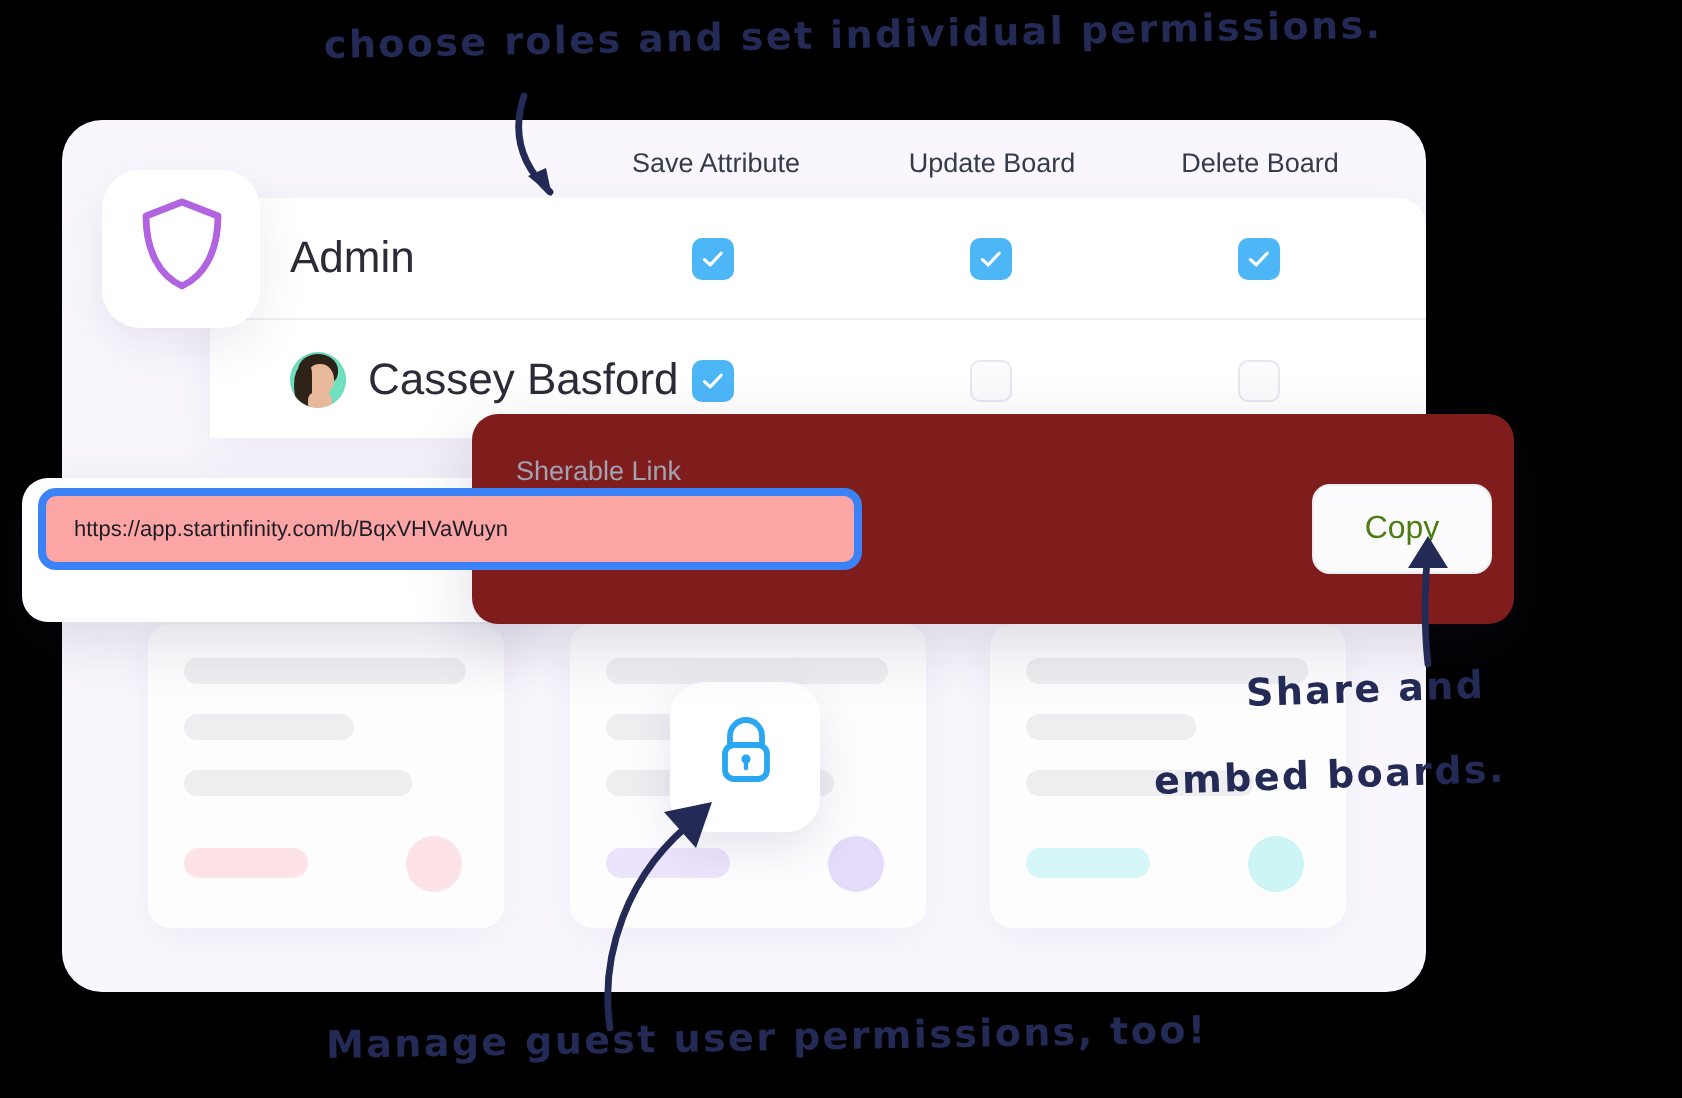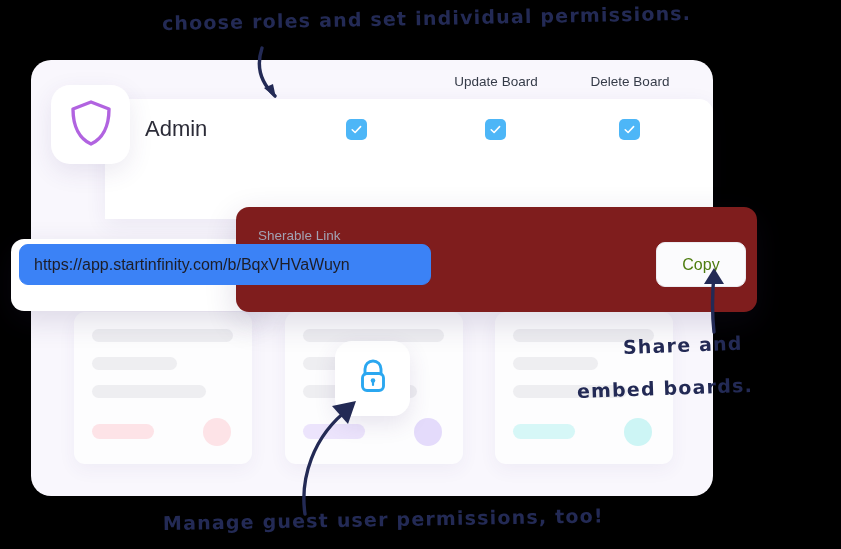--- a/index.html
+++ b/index.html
@@ -155,38 +155,39 @@
   .link-pop{
     position:absolute;left:236px;top:207px;width:521px;height:105px;
     background:#7f1d1d;border-radius:13px;
     box-shadow:0 10px 32px rgba(50,35,95,.16);
   }
   .link-pop .lbl{
     position:absolute;left:22px;top:21px;font-size:13.5px;color:#a2a2b3;
   }
   .link-input{
     position:absolute;left:19px;top:244px;width:412px;height:41px;
-    background:#3b82f6;border:1px solid #3b82f6;border-radius:9px;
+    background:#fca5a5;border:4px solid #3b82f6;border-radius:9px;
     box-sizing:border-box;display:flex;align-items:center;
-    padding-left:14px;font-size:16px;color:#1d1d27;overflow:hidden;
+    padding-left:14px;font-size:11px;color:#1d1d27;overflow:hidden;
   }
   .copy-btn{
     position:absolute;left:656px;top:242px;width:90px;height:45px;
     background:#fbfbfd;border:1px solid #ececf2;border-radius:9px;
     box-sizing:border-box;display:flex;align-items:center;justify-content:center;
     font-size:16px;color:#4d7c0f;cursor:pointer;
   }
 </style>
 </head>
 <body>
 
 <div class="stage">
 
   <div class="outer-panel"></div>
 
+  <div class="th" id="th-save">Save Attribute</div>
   <div class="th" id="th-delete">Delete Board</div>
   <div class="th" id="th-update">Update Board</div>
 
   <div class="table-card">
 
     <div class="trow">
       <div class="row-label">Admin</div>
       <div class="cb on" id="r1c1">
         <svg width="13" height="13" viewBox="0 0 14 14">
             <path d="M2.4 7.3 L5.5 10.2 L11.4 3.9" fill="none" stroke="#ffffff" stroke-width="1.7" stroke-linecap="round" stroke-linejoin="round"></path>
@@ -197,20 +198,38 @@
             <path d="M2.4 7.3 L5.5 10.2 L11.4 3.9" fill="none" stroke="#ffffff" stroke-width="1.7" stroke-linecap="round" stroke-linejoin="round"></path>
           </svg>
       </div>
       <div class="cb on" id="r1c3">
         <svg width="13" height="13" viewBox="0 0 14 14">
             <path d="M2.4 7.3 L5.5 10.2 L11.4 3.9" fill="none" stroke="#ffffff" stroke-width="1.7" stroke-linecap="round" stroke-linejoin="round"></path>
           </svg>
       </div>
     </div>
 
+    <div class="trow">
+      <div class="row-label indented">
+        <span class="avatar">
+          <span class="hair"></span>
+            <span class="face"></span>
+            <span class="hair2"></span>
+            <span class="neck"></span>
+        </span>
+        <span>Cassey Basford</span>
+      </div>
+      <div class="cb on" id="r2c1">
+        <svg width="13" height="13" viewBox="0 0 14 14">
+            <path d="M2.4 7.3 L5.5 10.2 L11.4 3.9" fill="none" stroke="#ffffff" stroke-width="1.7" stroke-linecap="round" stroke-linejoin="round"></path>
+          </svg>
+      </div>
+      <div class="cb off" id="r2c2"></div>
+      <div class="cb off" id="r2c3"></div>
+    </div>
   </div>
 
   <div class="shield-badge">
     <span>
       <svg width="44" height="48" viewBox="0 0 44 48">
         <path d="M22 3 L40 10 C40 28 33 40 22 45 C11 40 4 28 4 10 Z" fill="none" stroke="#b163e0" stroke-width="3.4" stroke-linejoin="round"></path>
       </svg>
     </span>
   </div>
 

